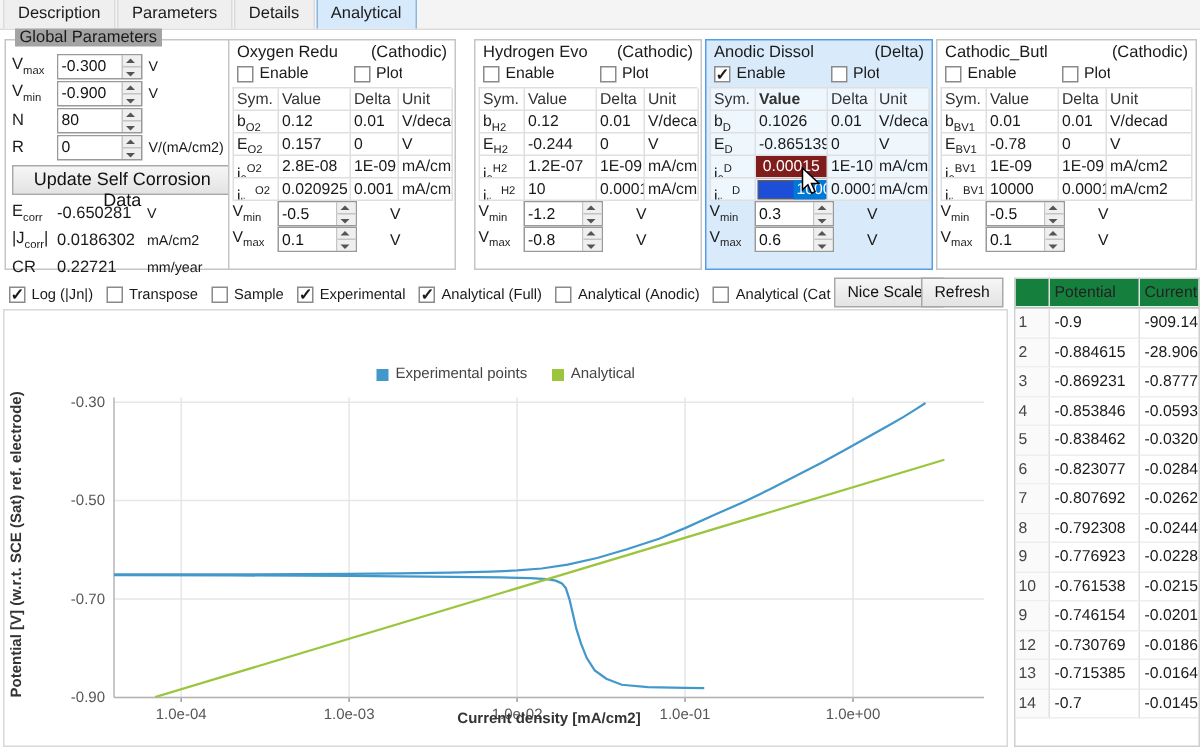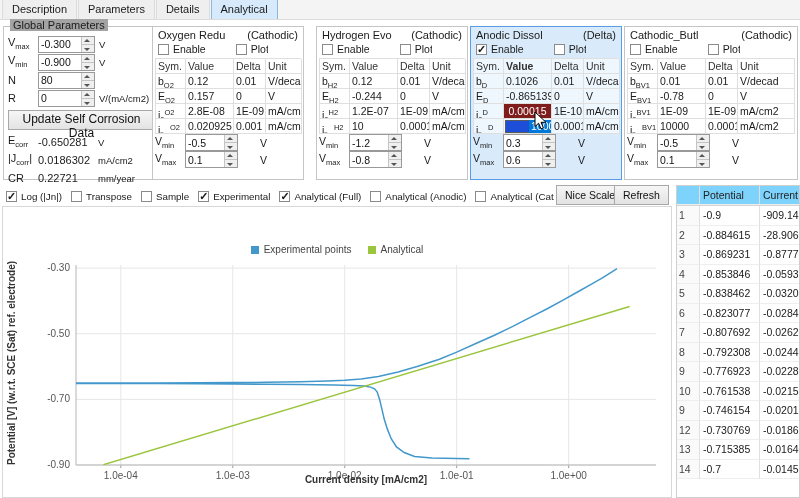--- a/index.html
+++ b/index.html
@@ -76,21 +76,21 @@
   #chart-svg{position:absolute;left:0;top:0;}
   .chart-title{position:absolute;top:15px;left:0;width:100%;text-align:center;font-size:11px;color:#595959;}
   #chart-legend{position:absolute;top:37px;left:0;width:100%;display:flex;justify-content:center;gap:16px;font-size:10px;color:#444;align-items:center;}
   .leg-item{display:inline-flex;align-items:center;}
   .leg-sq{display:inline-block;width:8px;height:8px;margin-right:5px;}
   .ylab{position:absolute;left:3px;top:50px;height:212px;writing-mode:vertical-rl;transform:rotate(180deg);font-size:10px;font-weight:bold;color:#333;text-align:center;}
   .xlab{position:absolute;bottom:12px;left:73px;width:580px;text-align:center;font-size:10px;font-weight:bold;color:#333;}
 
   
   #rtable{position:absolute;left:676px;top:185px;width:124px;height:313px;border:1px solid #cfcfcf;background:#fff;overflow:hidden;font-size:10.5px;box-sizing:border-box;}
-  .dg-h{display:flex;height:19px;line-height:19px;border-bottom:1px solid #d4d4d4;background:#7dd3fc;color:#222;}
+  .dg-h{display:flex;height:19px;line-height:19px;border-bottom:1px solid #d4d4d4;background:#15803d;color:#222;}
   .dg-r{display:flex;height:19.5px;line-height:19.5px;}
   .dg-c0{width:23px;flex:0 0 auto;border-right:1px solid #e0e0e0;border-bottom:1px solid #eee;padding:0 2px;box-sizing:border-box;overflow:hidden;white-space:nowrap;}
   .dg-c1{width:60px;flex:0 0 auto;border-right:1px solid #e0e0e0;border-bottom:1px solid #eee;padding:0 3px;box-sizing:border-box;overflow:hidden;white-space:nowrap;}
   .dg-c2{flex:1;border-bottom:1px solid #eee;padding:0 3px;overflow:hidden;white-space:nowrap;}
   .dg-num{background:#fafafa;color:#444;}
 
   #cursor{position:absolute;left:534px;top:111px;width:13px;height:19px;z-index:50;pointer-events:none;}
 </style>
 </head>
 <body>

